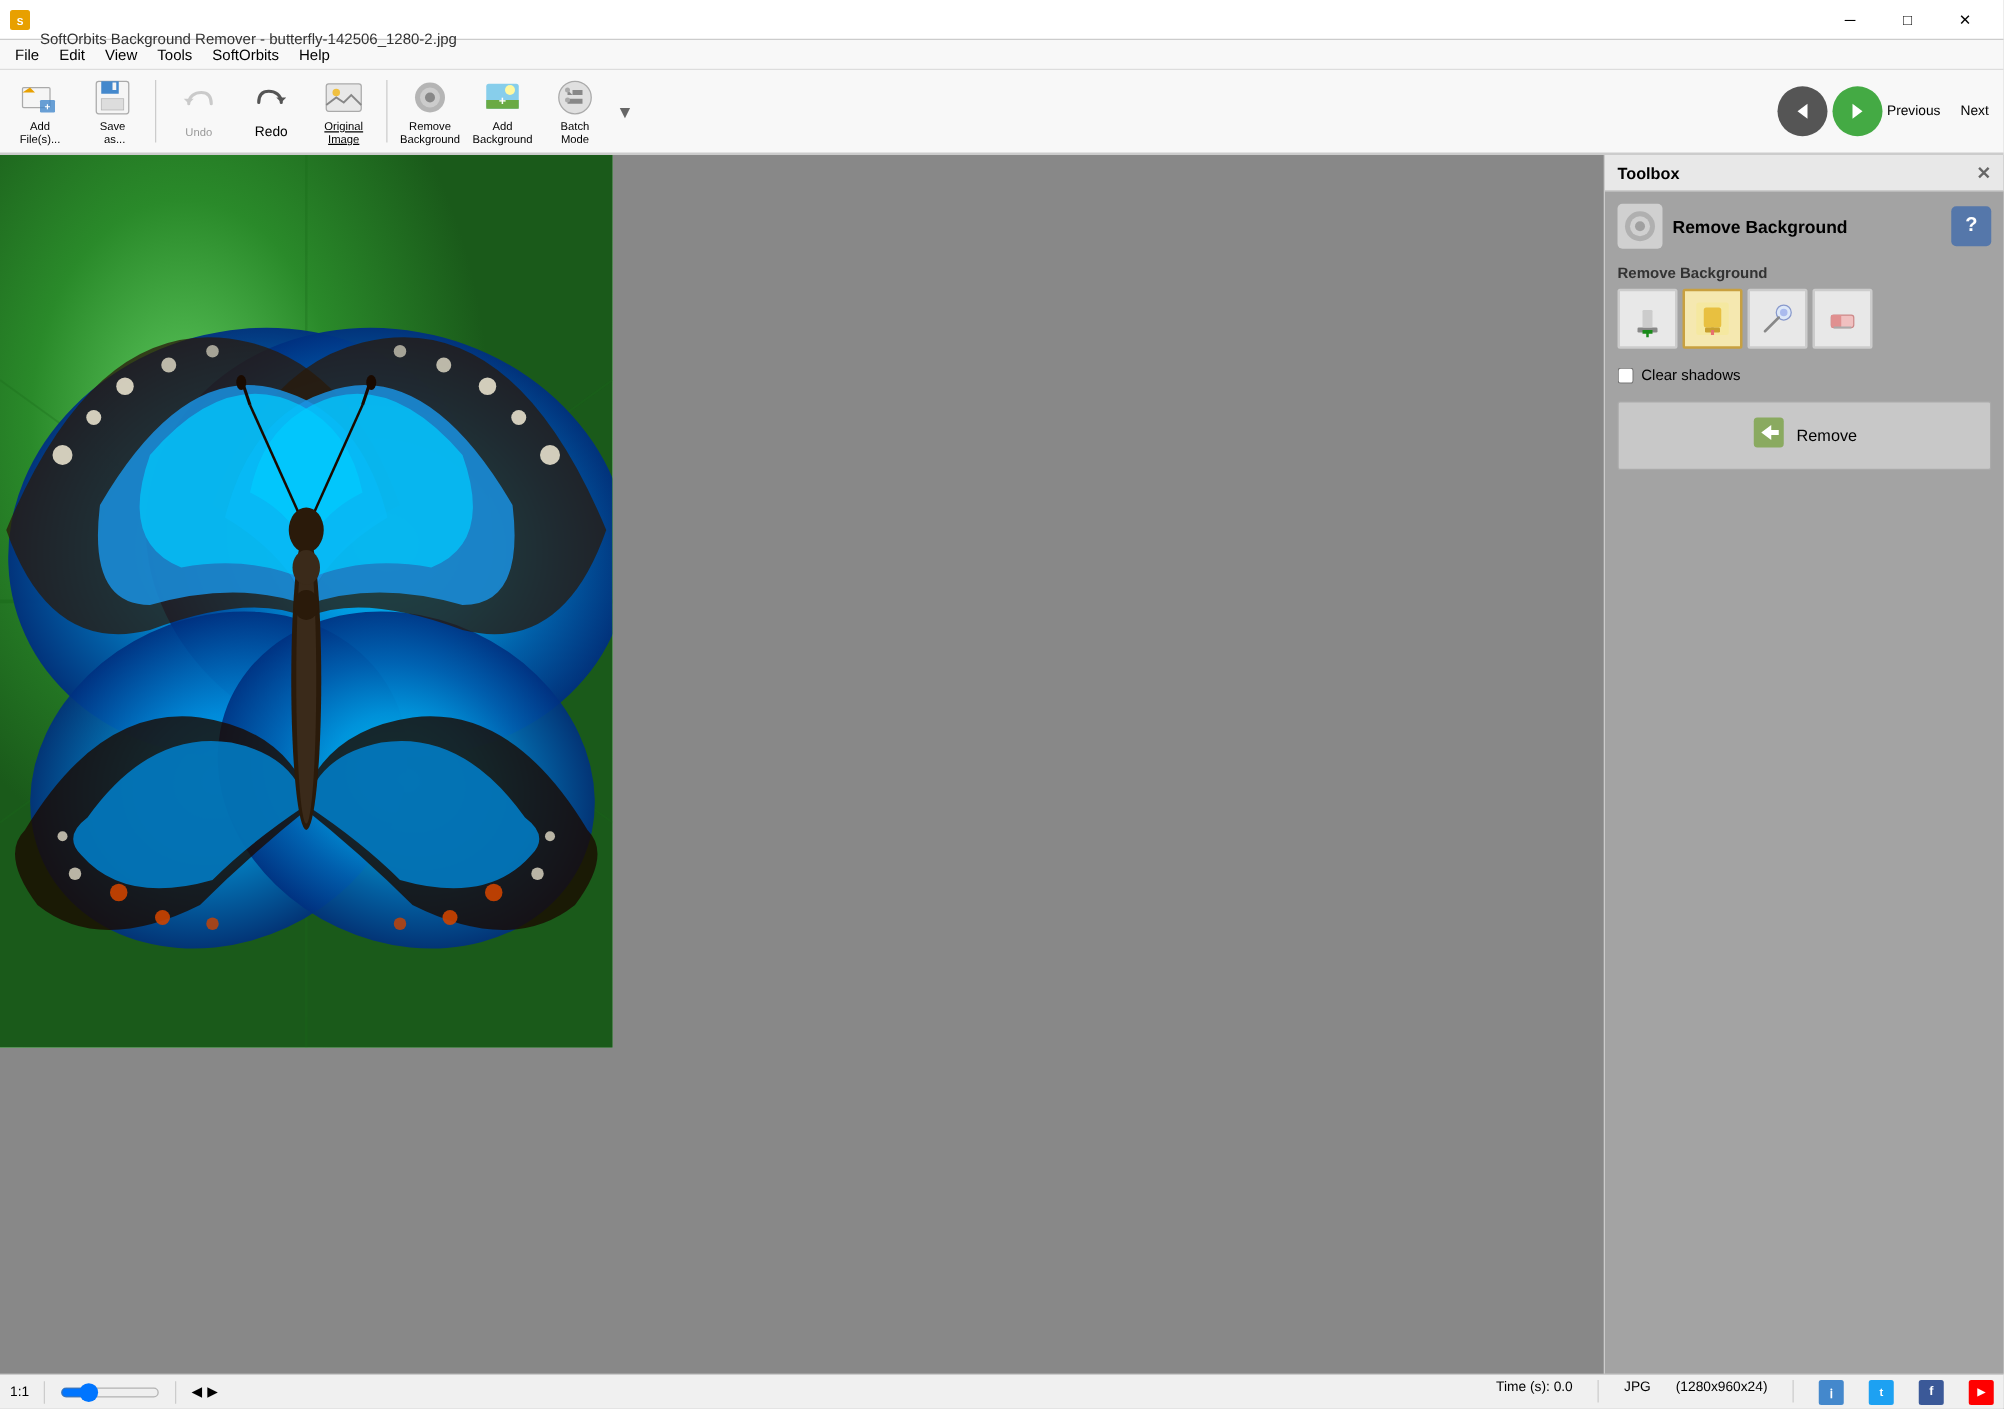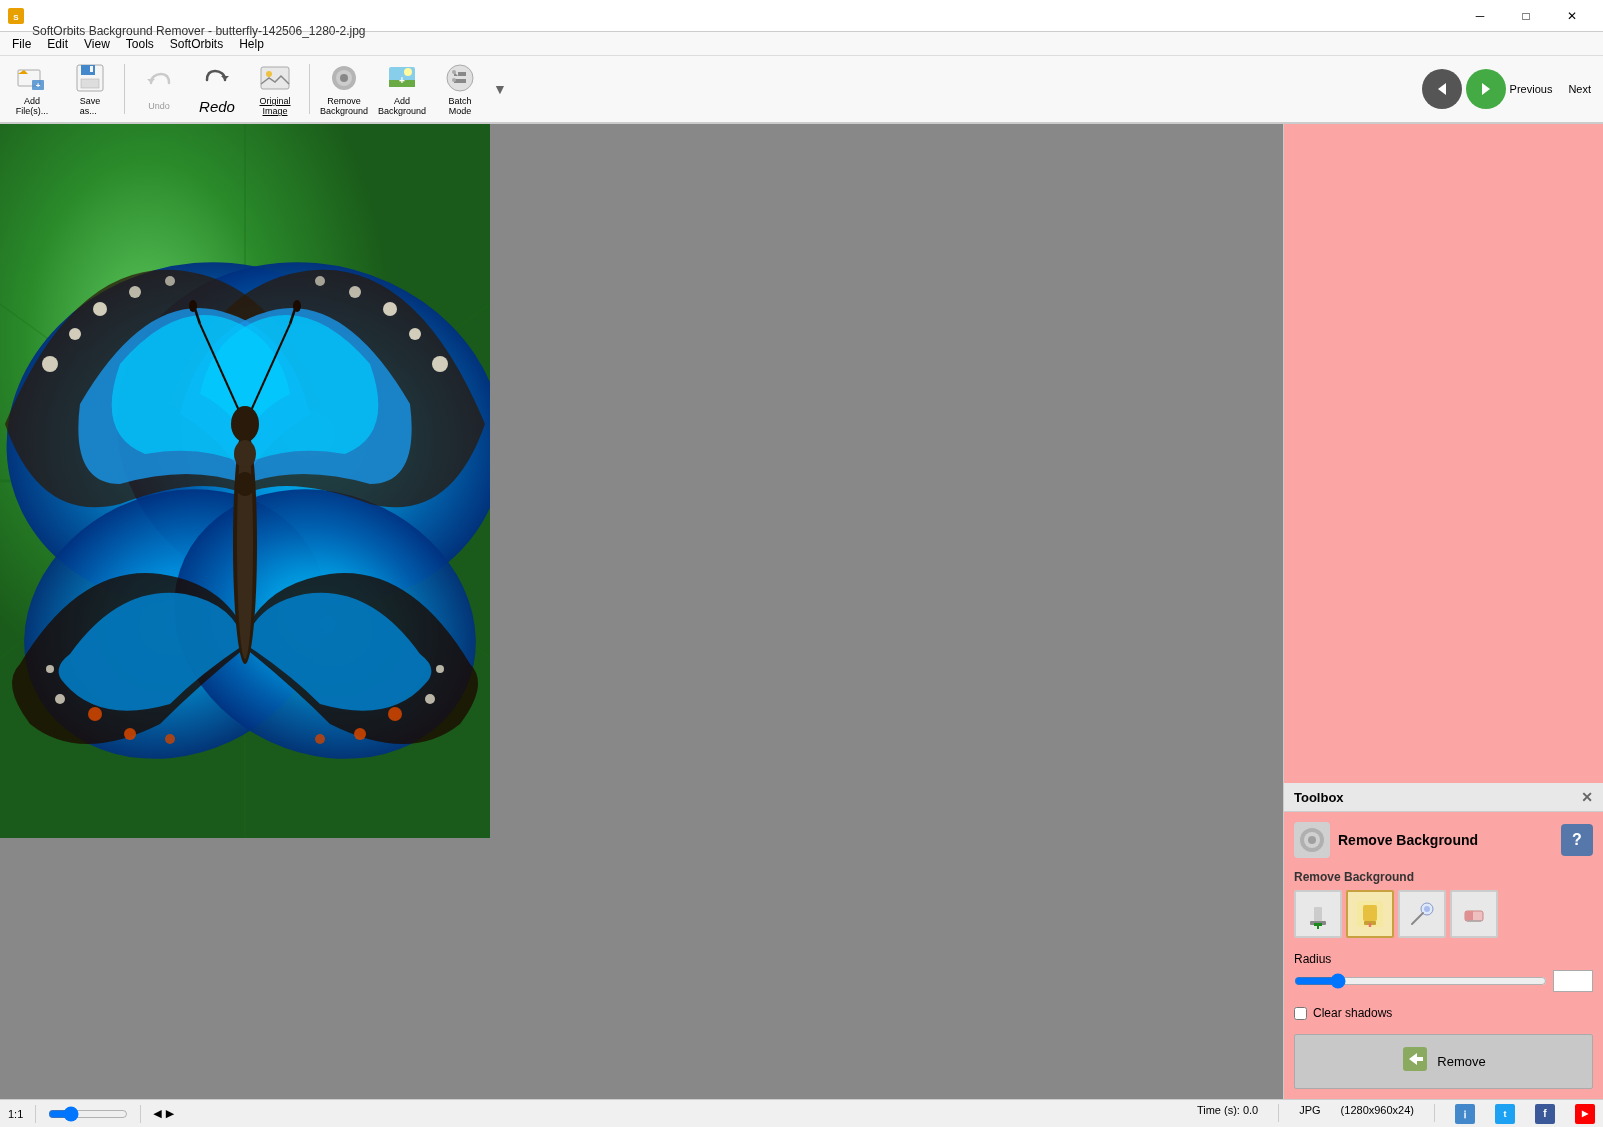--- a/index.html
+++ b/index.html
@@ -107,25 +107,24 @@
     }
     
     .butterfly-canvas {
       width: 100%;
       height: 100%;
     }
 
     
     .toolbox-panel {
       width: 320px;
-      background: #fca5a5;
+      background: #a3a3a3;
       border-left: 1px solid #ccc;
       display: flex;
       flex-direction: column;
-      justify-content: flex-end;
     }
     .toolbox-header {
       background: #e8e8e8;
       padding: 6px 10px;
       border-bottom: 1px solid #ccc;
       display: flex;
       align-items: center;
       justify-content: space-between;
       font-weight: bold;
       font-size: 13px;
@@ -285,21 +284,21 @@
 
   <button class="toolbar-btn">
     <div class="icon">
       <svg width="32" height="32" viewBox="0 0 32 32">
         <rect x="3" y="3" width="26" height="26" rx="2" fill="#f5f5f5" stroke="#aaa" stroke-width="1"></rect>
         <rect x="7" y="3" width="14" height="10" rx="0" fill="#4488cc"></rect>
         <rect x="7" y="17" width="18" height="9" rx="0" fill="#ddd" stroke="#aaa" stroke-width="0.5"></rect>
         <rect x="16" y="4" width="3" height="6" rx="0" fill="#f5f5f5"></rect>
       </svg>
     </div>
-    <span style="font-size:9px; text-align:left; white-space:pre-line;">Save
+    <span style="font-size:9px; text-align:right; white-space:pre-line;">Save
 as...</span>
   </button>
 
   <div class="toolbar-separator"></div>
 
   <button class="toolbar-btn disabled">
     <div class="icon">
       <svg width="28" height="28" viewBox="0 0 28 28">
         <path d="M6 14 C6 8 11 5 16 5 C21 5 24 8 24 14" fill="none" stroke="#888" stroke-width="2.5" stroke-linecap="round"></path>
         <polygon points="6,14 2,10 10,10" fill="#888"></polygon>
@@ -308,21 +307,21 @@
     <span style="font-size:9px;">Undo</span>
   </button>
 
   <button class="toolbar-btn">
     <div class="icon">
       <svg width="28" height="28" viewBox="0 0 28 28">
         <path d="M22 14 C22 8 17 5 12 5 C7 5 4 8 4 14" fill="none" stroke="#555" stroke-width="2.5" stroke-linecap="round"></path>
         <polygon points="22,14 26,10 18,10" fill="#555"></polygon>
       </svg>
     </div>
-    <span style="font-size:15px;font-style:italic;">Redo</span>
+    <span style="font-size:11px;">Redo</span>
   </button>
 
   <button class="toolbar-btn">
     <div class="icon">
       <svg width="32" height="32" viewBox="0 0 32 32">
         <rect x="2" y="5" width="28" height="22" rx="2" fill="#e8e8e8" stroke="#aaa" stroke-width="1"></rect>
         <circle cx="10" cy="12" r="3" fill="#f0c040"></circle>
         <path d="M2 22 L10 16 L16 20 L22 14 L30 22" fill="none" stroke="#888" stroke-width="1.5"></path>
       </svg>
     </div>
@@ -556,27 +555,20 @@
           <svg width="30" height="30" viewBox="0 0 30 30">
             <rect x="2" y="2" width="26" height="26" rx="2" fill="#e8e8e8"></rect>
             <rect x="6" y="12" width="18" height="10" rx="2" fill="#f0c0c0" stroke="#cc8888" stroke-width="1"></rect>
             <rect x="6" y="12" width="8" height="10" rx="2 0 0 2" fill="#e09090"></rect>
             <line x1="8" y1="22" x2="22" y2="22" stroke="#aaa" stroke-width="1.5"></line>
           </svg>
         </button>
       </div>
 
       
-      <div class="radius-section">
-        <div class="radius-label">Radius</div>
-        <div class="radius-control">
-          <input type="range" class="radius-slider" min="1" max="100" value="16" style="">
-          <input type="text" class="radius-input" style="">
-        </div>
-      </div>
 
       
 
       
       <div class="detect-shadows">
         <input type="checkbox" style="">
         <label>Clear shadows</label>
       </div>
 
       

